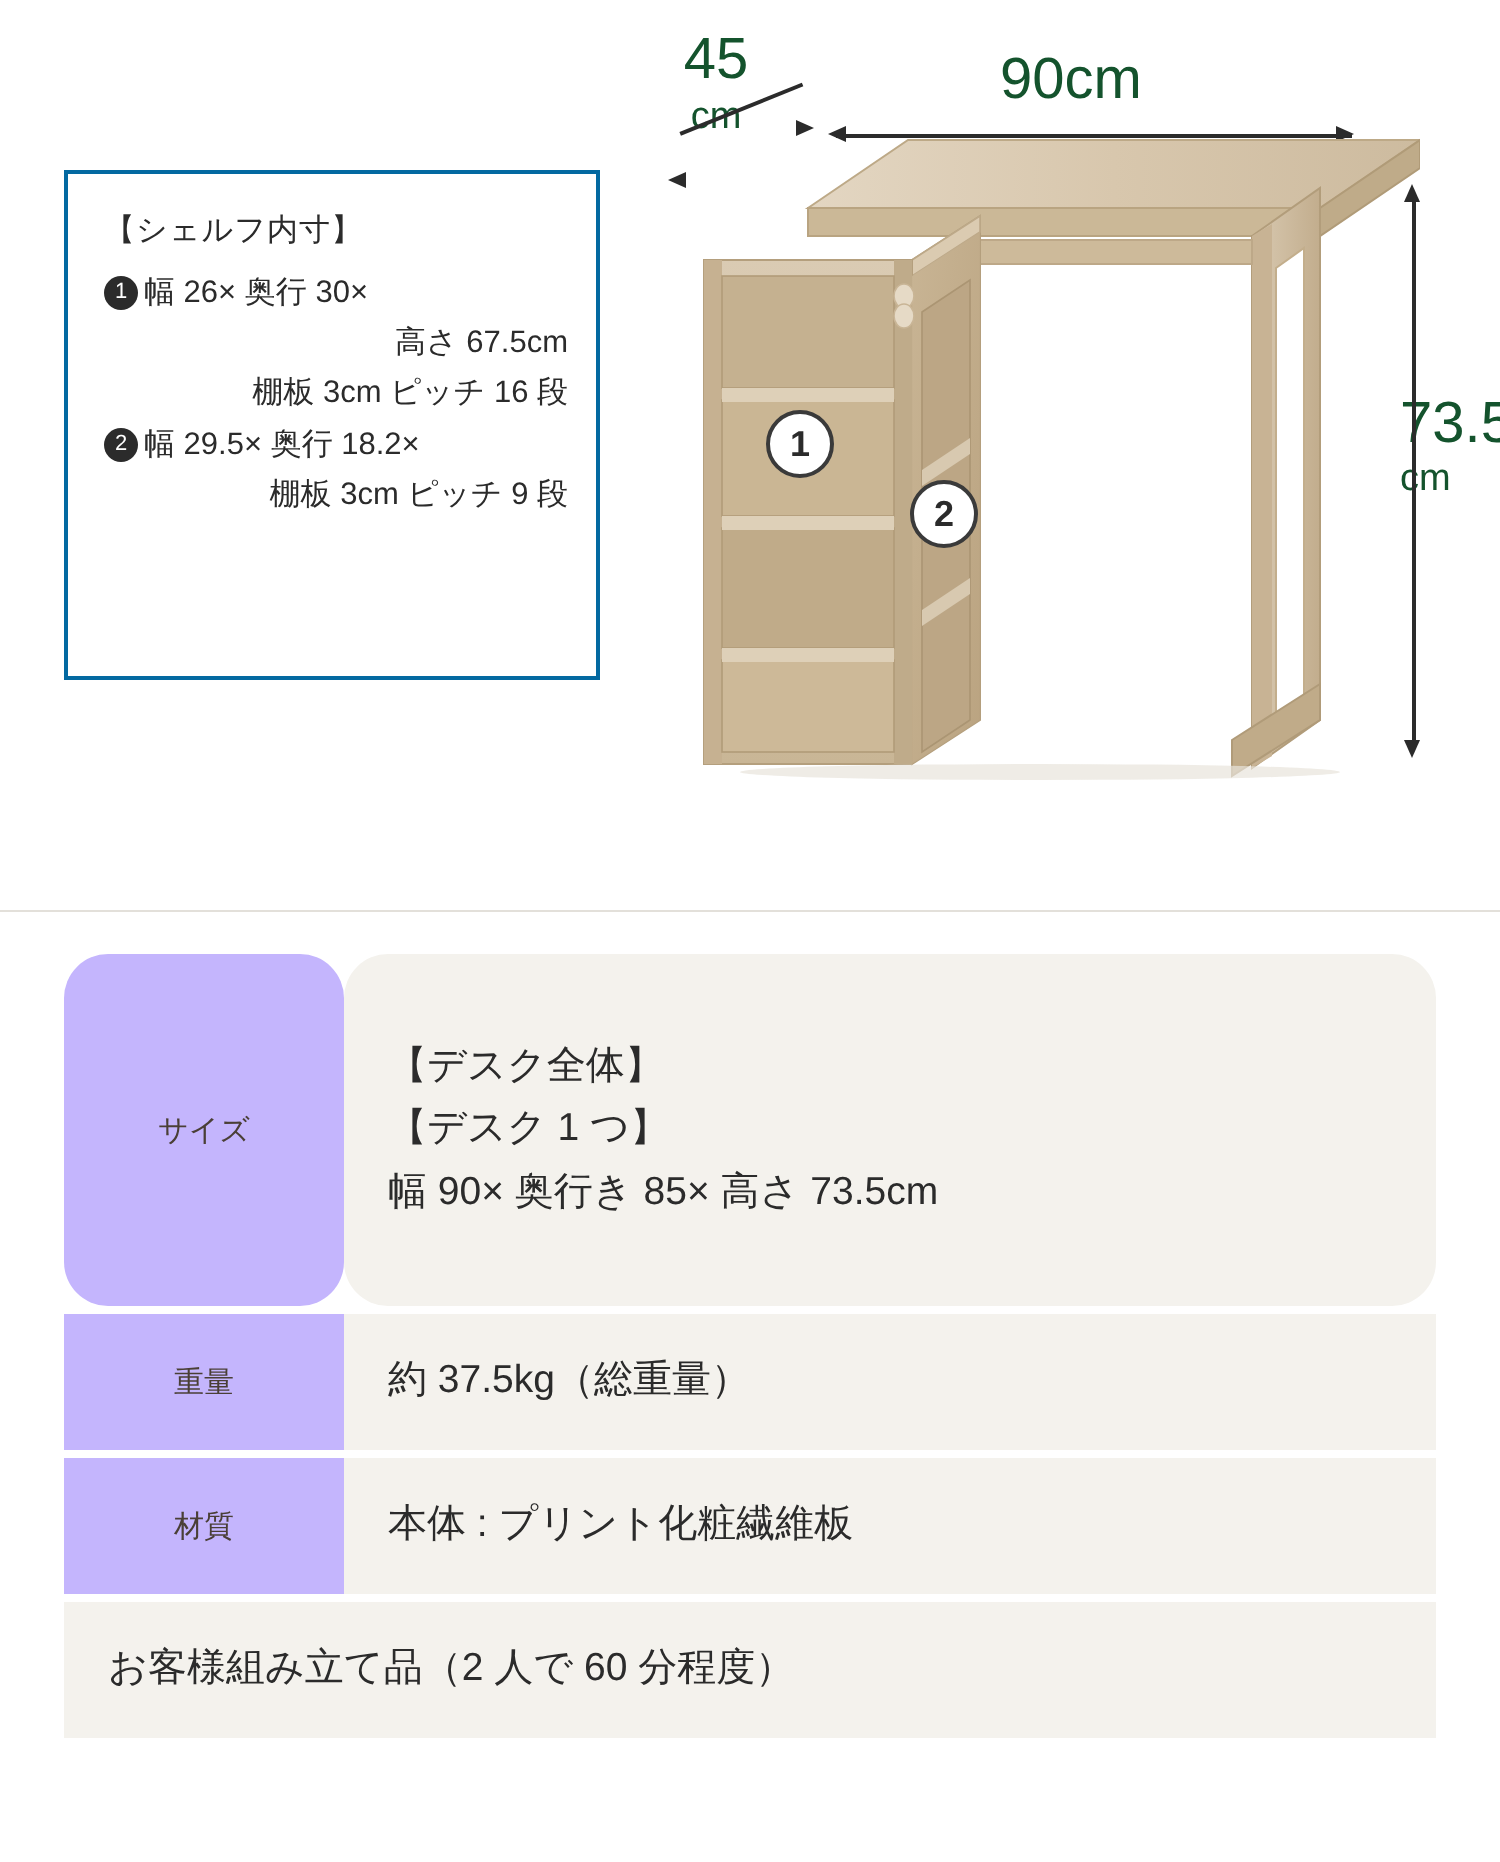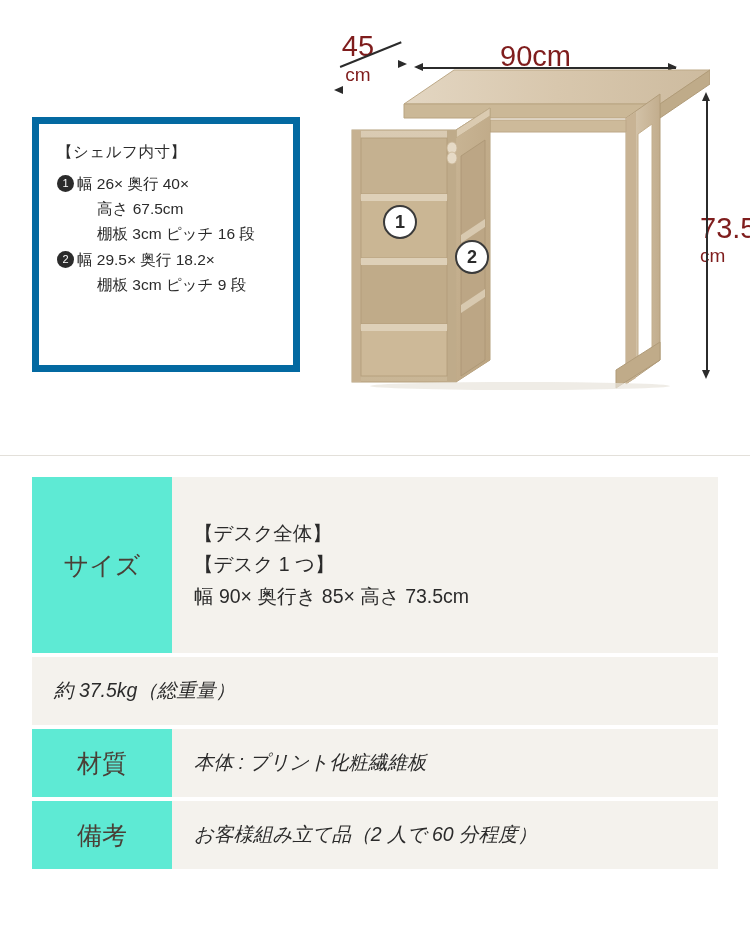--- a/index.html
+++ b/index.html
@@ -18,24 +18,24 @@
   .illustration {
     position: relative;
     width: 750px;
     height: 455px;
   }
 
   
   .spec-box {
     position: absolute;
     left: 32px;
-    top: 117px;
+    top: 85px;
     width: 268px;
     height: 255px;
-    border: 7px solid #0369a1;
+    border: 2px solid #0369a1;
     background: #fff;
     padding: 18px 14px 10px 18px;
   }
   .spec-title {
     font-size: 15.5px;
     letter-spacing: 0.5px;
     margin-bottom: 8px;
   }
   .spec-item {
     display: flex;
@@ -51,29 +51,28 @@
     background: #2b2b2b;
     color: #fff;
     font-size: 11px;
     line-height: 17px;
     text-align: center;
     margin-right: 3px;
     margin-top: 4px;
   }
   .spec-lines { flex: 1 1 auto; }
   .spec-lines div { white-space: nowrap; }
-  .spec-indent { padding-left: 20px; }
+  .spec-indent { padding-left: 20px; text-align: right; }
 
   
   .dim {
     position: absolute;
     font-size: 29px;
     line-height: 1;
-    color: #7f1d1d;
-    margin-top: 16px;
+    color: #14532d;
   }
   .dim .unit { font-size: 19px; }
   .dim-45 { left: 326px; top: 16px; text-align: center; width: 64px; }
   .dim-45 .unit { display: block; margin-top: 4px; }
   .dim-90 { left: 500px; top: 26px; }
   .dim-735 { left: 700px; top: 198px; text-align: left; }
   .dim-735 .unit { display: block; font-size: 19px; margin-top: 3px; }
 
   
   .arrow-line {
@@ -123,42 +122,42 @@
     position: absolute;
     left: 32px;
     top: 477px;
     width: 686px;
     border-collapse: separate;
     border-spacing: 0 4px;
   }
   .table .row { display: flex; width: 100%; margin-bottom: 4px; }
   .table .th {
     flex: 0 0 140px;
-    background: #5eead4;
+    background: #c4b5fd;
     color: #4a3f36;
-    font-size: 25px;
+    font-size: 15px;
     display: flex;
     align-items: center;
     justify-content: center;
   }
   .table .td {
     flex: 1 1 auto;
     background: #f4f2ed;
     padding: 14px 0 14px 22px;
     font-size: 19.5px;
     line-height: 1.62;
     color: #2b2b2b;
   }
-  .row-size .th, .row-size .td { min-height: 176px; }
+  .row-size .th, .row-size .td { min-height: 176px; border-radius: 22px; }
   .row-size .td { display: flex; flex-direction: column; justify-content: center; }
   .row-weight .th, .row-weight .td,
   .row-material .th, .row-material .td,
   .row-note .th, .row-note .td { min-height: 68px; }
   .row-weight .td, .row-material .td, .row-note .td {
-    display: flex; align-items: center; font-style: italic;
+    display: flex; align-items: center;
   }
 </style>
 </head>
 <body>
 
 <div class="illustration">
 
   <div class="dim dim-45">
     <span>45</span>
     <span class="unit">cm</span>
@@ -180,21 +179,21 @@
   <div class="arrow-line arrow-v" style="left:706px; top:98px; height:275px;"></div>
   <div class="arrow-head ah-up" style="left:702px; top:92px;"></div>
   <div class="arrow-head ah-down" style="left:702px; top:370px;"></div>
 
   <div class="spec-box">
     <div class="spec-title">【シェルフ内寸】</div>
 
     <div class="spec-item">
       <span class="spec-bullet">1</span>
       <span class="spec-lines">
-        <div>幅 26× 奥行 40×</div>
+        <div>幅 26× 奥行 30×</div>
         <div class="spec-indent">高さ 67.5cm</div>
         <div class="spec-indent">棚板 3cm ピッチ 16 段</div>
       </span>
     </div>
 
     <div class="spec-item">
       <span class="spec-bullet">2</span>
       <span class="spec-lines">
         <div>幅 29.5× 奥行 18.2×</div>
         <div class="spec-indent">棚板 3cm ピッチ 9 段</div>
@@ -278,26 +277,26 @@
   <div class="row row-size">
     <div class="th">サイズ</div>
     <div class="td">
       <div>【デスク全体】</div>
       <div>【デスク 1 つ】</div>
       <div>幅 90× 奥行き 85× 高さ 73.5cm</div>
     </div>
   </div>
 
   <div class="row row-weight">
+    <div class="th">重量</div>
     <div class="td">約 37.5kg（総重量）</div>
   </div>
 
   <div class="row row-material">
     <div class="th">材質</div>
     <div class="td">本体 : プリント化粧繊維板</div>
   </div>
 
   <div class="row row-note">
-    <div class="th">備考</div>
     <div class="td">お客様組み立て品（2 人で 60 分程度）</div>
   </div>
 
 </div>
 
 </body></html>

